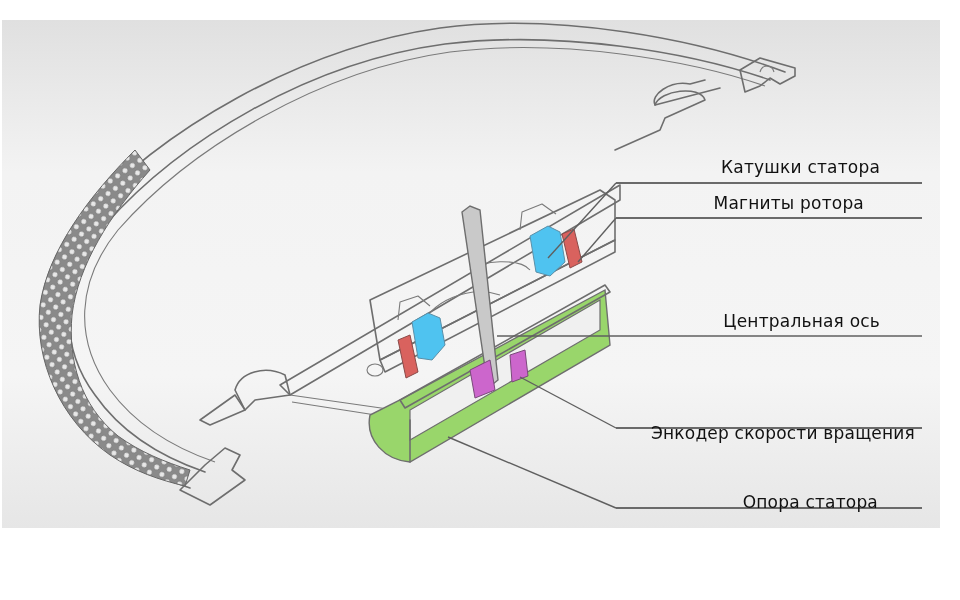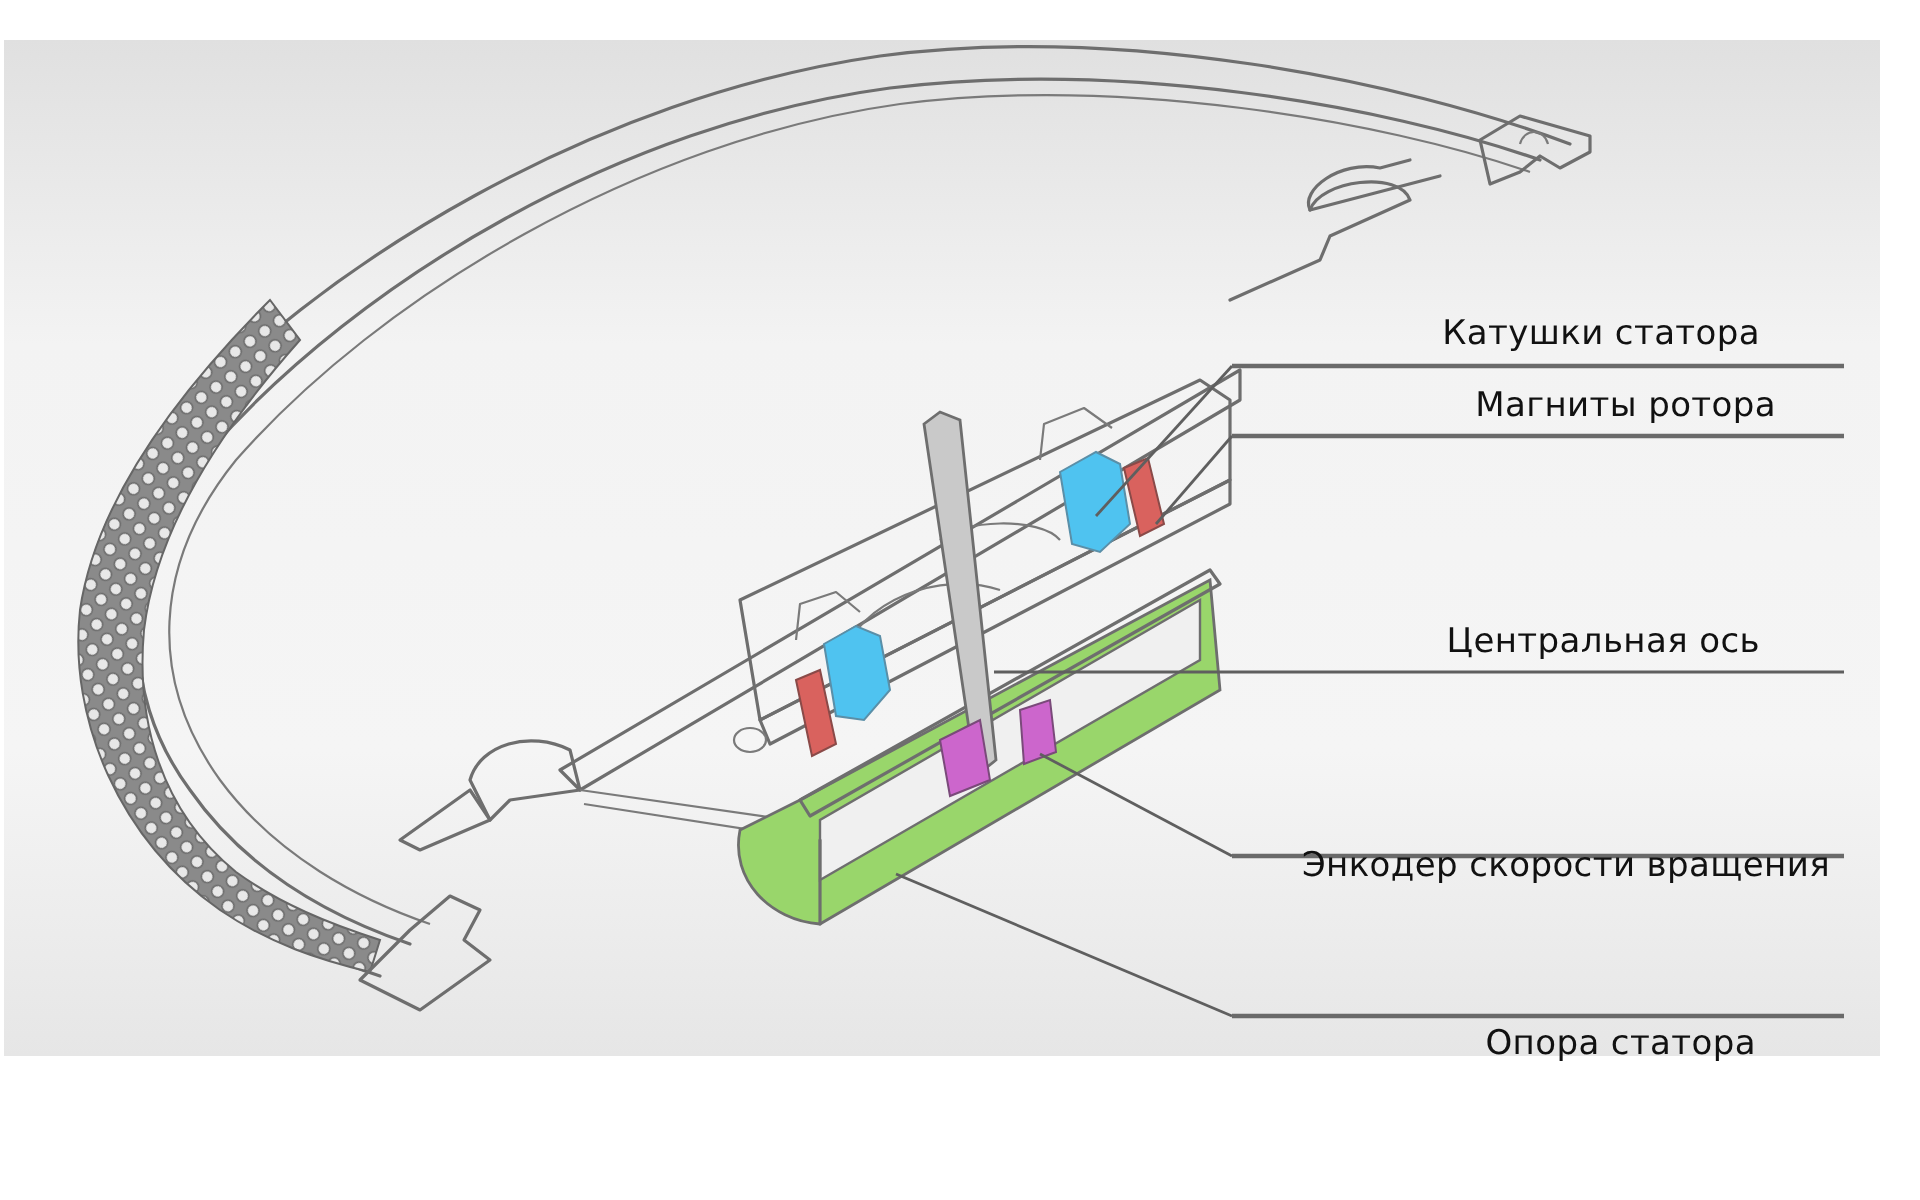--- a/index.html
+++ b/index.html
@@ -93,16 +93,16 @@
     <path class="leader-h" d="M616,218 L922,218"></path>
     <path class="leader" d="M497,336 L922,336"></path>
     <path class="leader" d="M520,377 L616,428"></path>
     <path class="leader-h" d="M616,428 L922,428"></path>
     <path class="leader" d="M448,437 L616,508"></path>
     <path class="leader-h" d="M616,508 L922,508"></path>
   </g>
 </svg>
 
 <div class="label" style="right:80px; top:157px;">Катушки статора</div>
-<div class="label" style="right:72px; top:193px;text-align:center;">Магниты ротора</div>
+<div class="label" style="right:96px; top:193px;text-align:center;">Магниты ротора</div>
 <div class="label" style="right:80px; top:311px;text-align:center;">Центральная ось</div>
 <div class="label" style="right:45px; top:423px;">Энкодер скорости вращения</div>
-<div class="label" style="right:82px; top:512px;">Опора статора</div>
+<div class="label" style="right:82px; top:492px;">Опора статора</div>
 
 </body></html>

